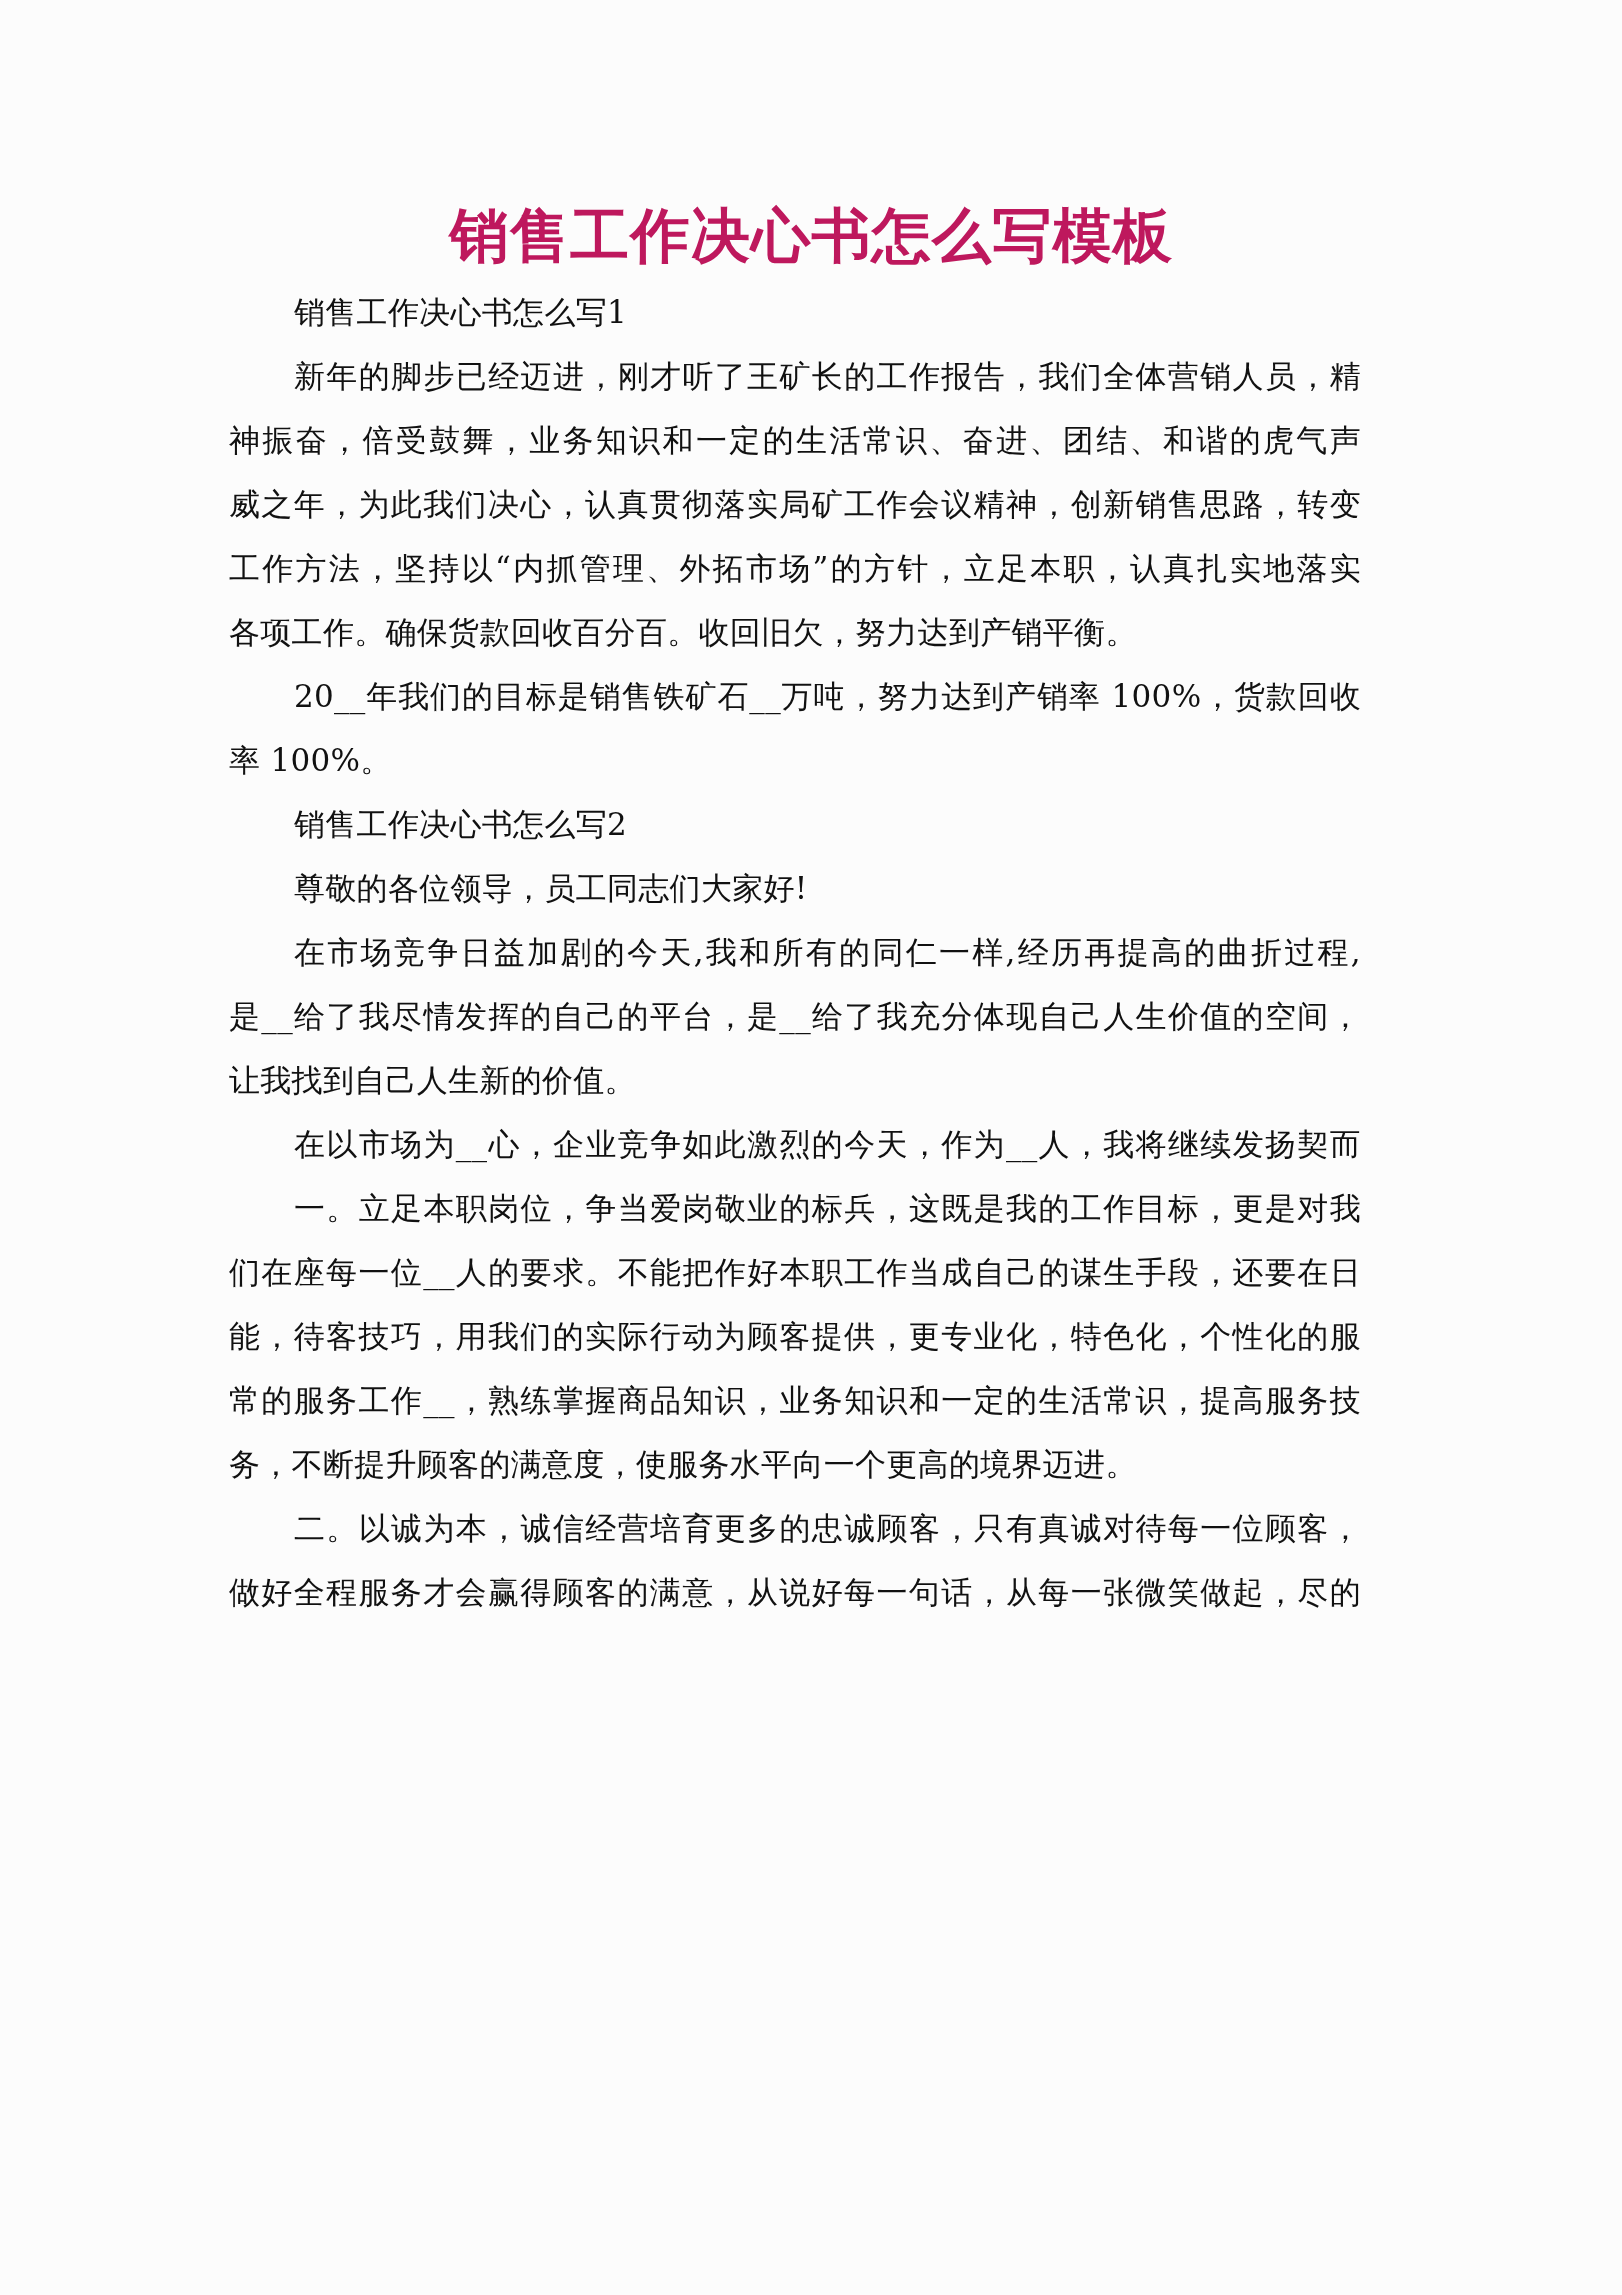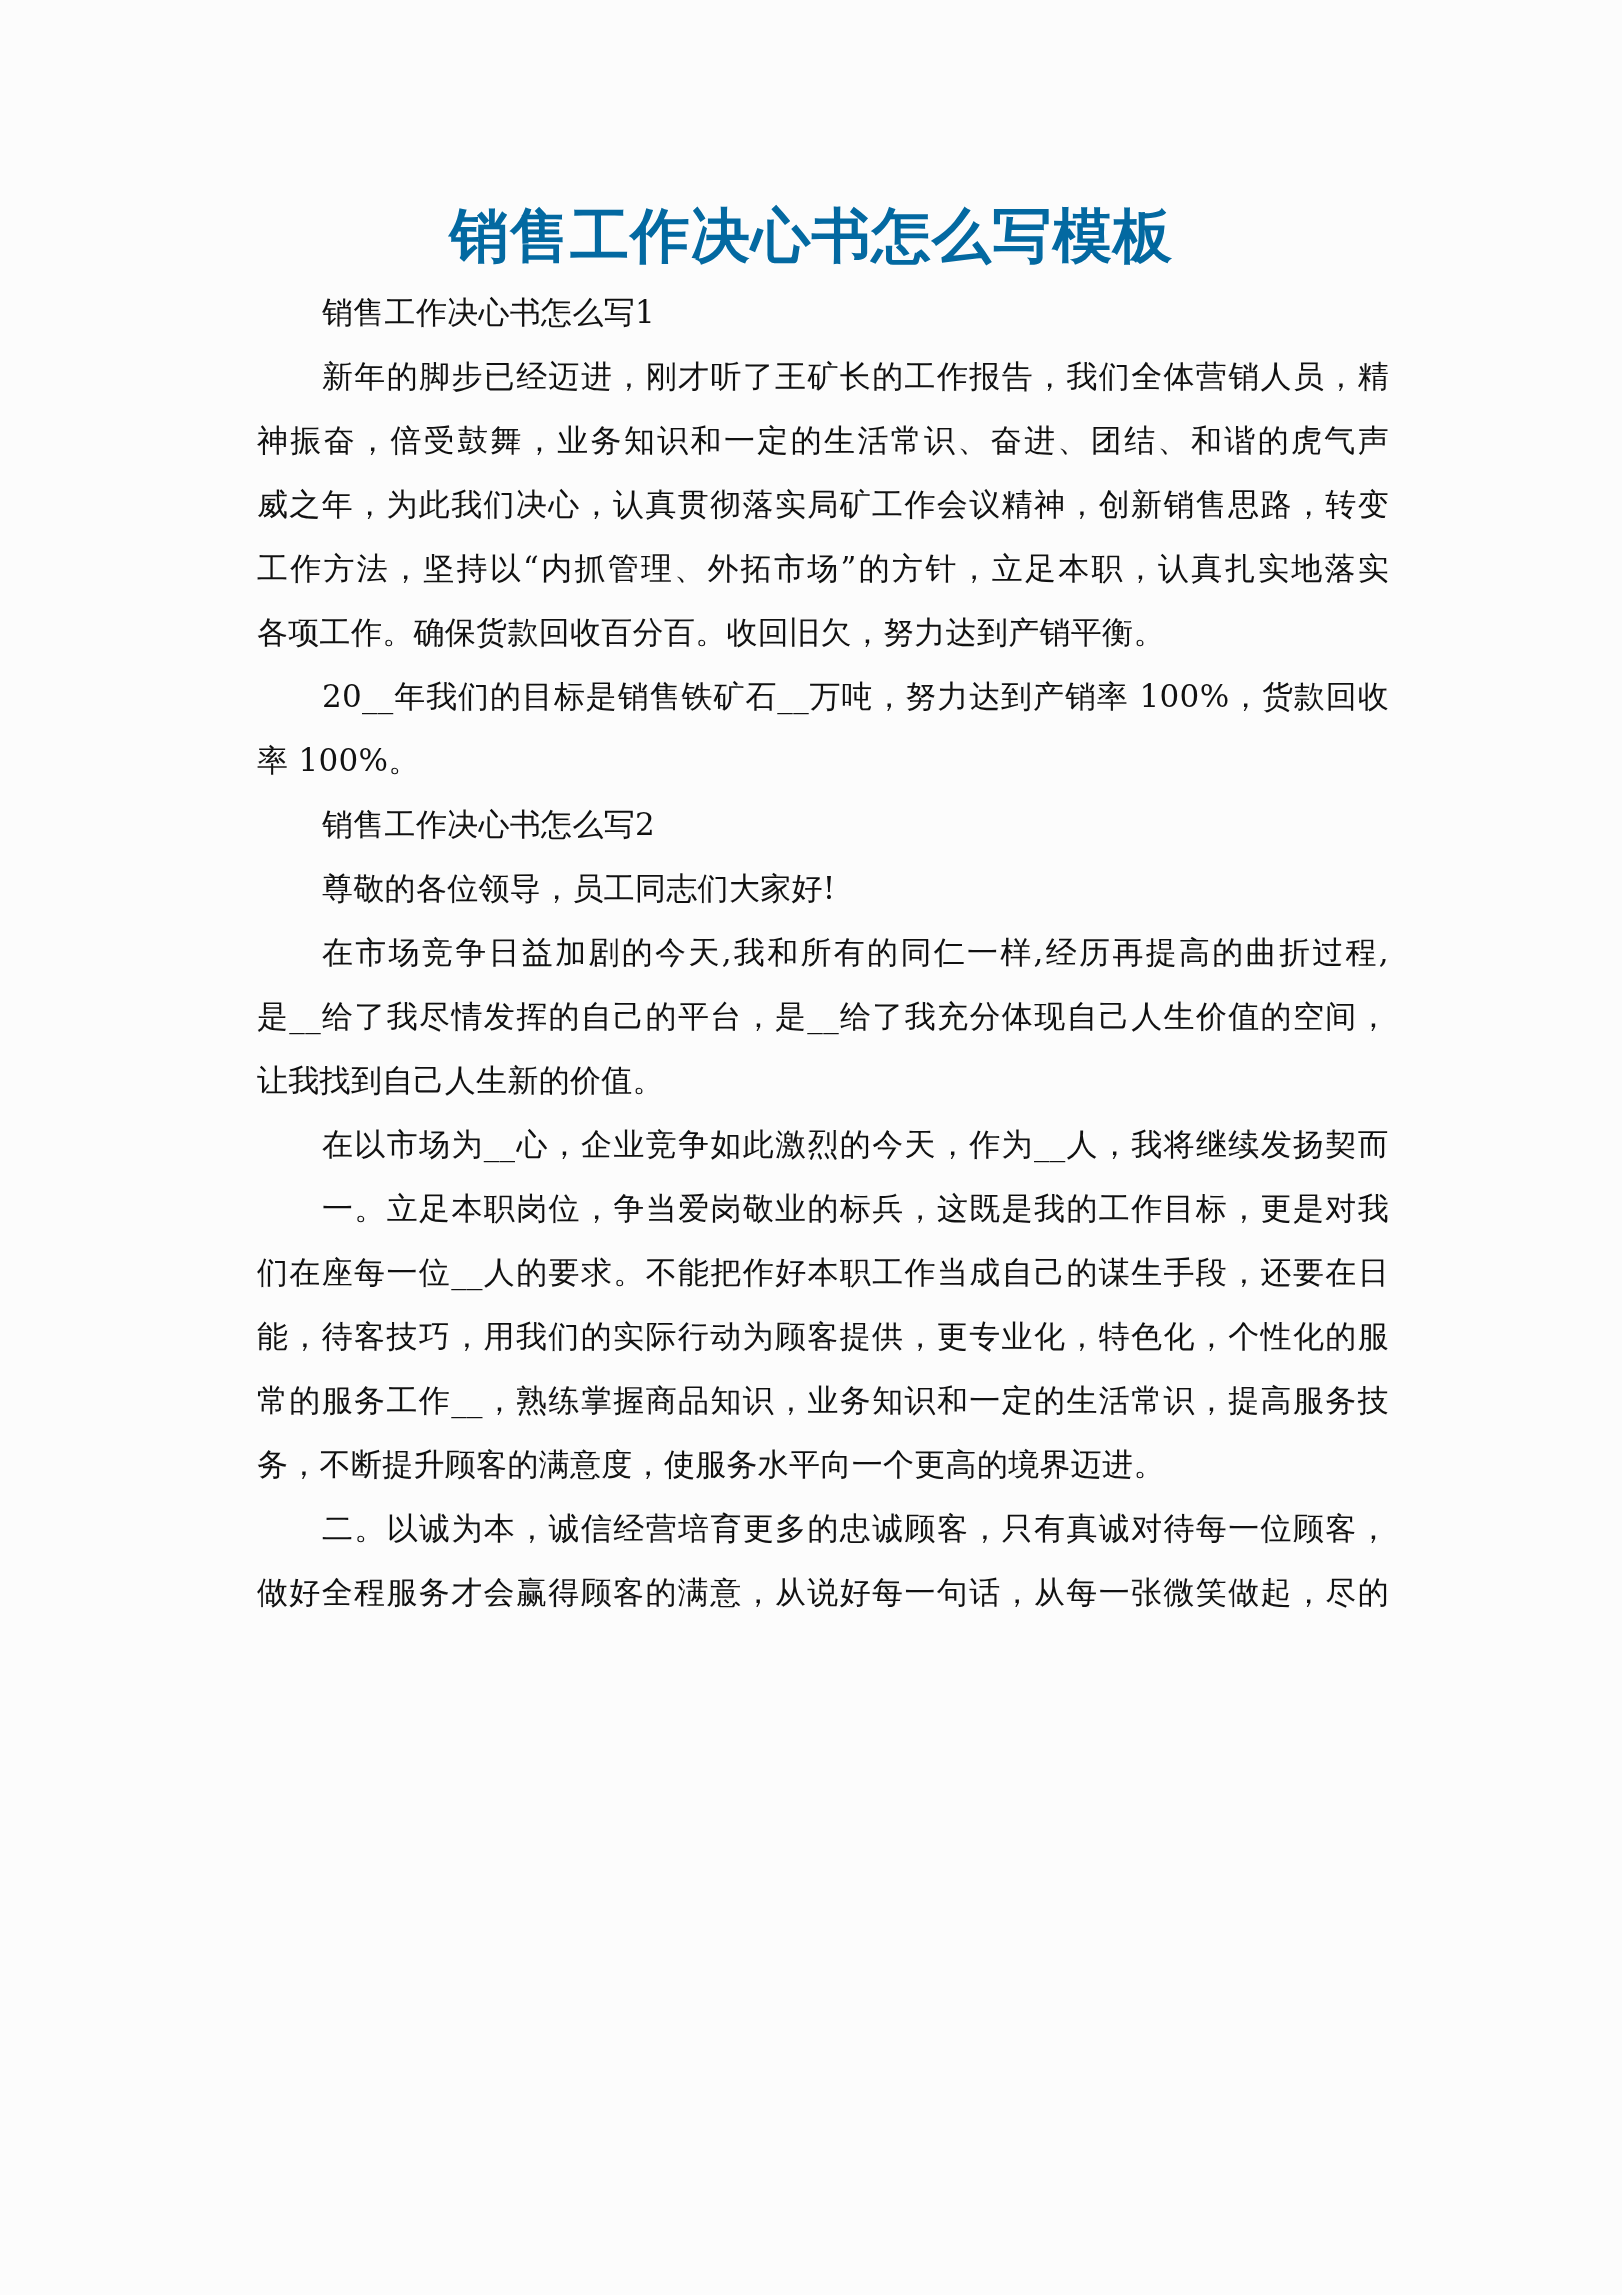--- a/index.html
+++ b/index.html
@@ -16,25 +16,25 @@
   .title {
     position: absolute;
     left: 0; width: 1623px;
     top: 196px;
     height: 79px;
     line-height: 79px;
     text-align: center;
     font-size: 59px;
     font-weight: bold;
     letter-spacing: 1.3px;
-    color: #0369a1;
+    color: #be185d;
   }
   .body-text {
     position: absolute;
-    left: 257px;
+    left: 229px;
     top: 280px;
     width: 1132px;
   }
   .line {
     height: 64px;
     line-height: 64px;
     font-size: 31px;
     white-space: nowrap;
     overflow: visible;
     letter-spacing: 0.3px;

